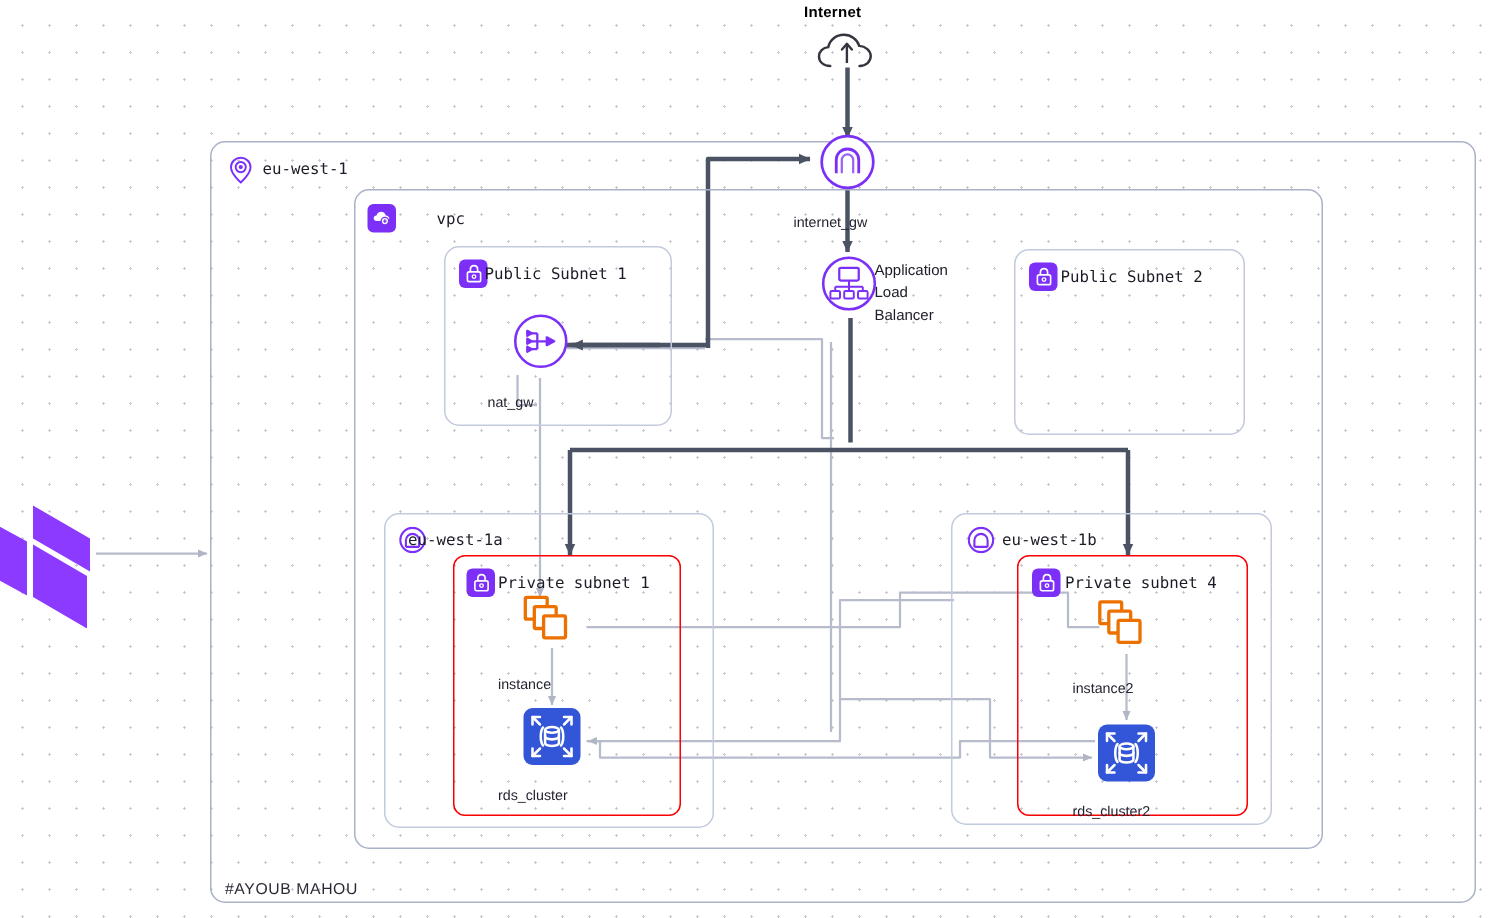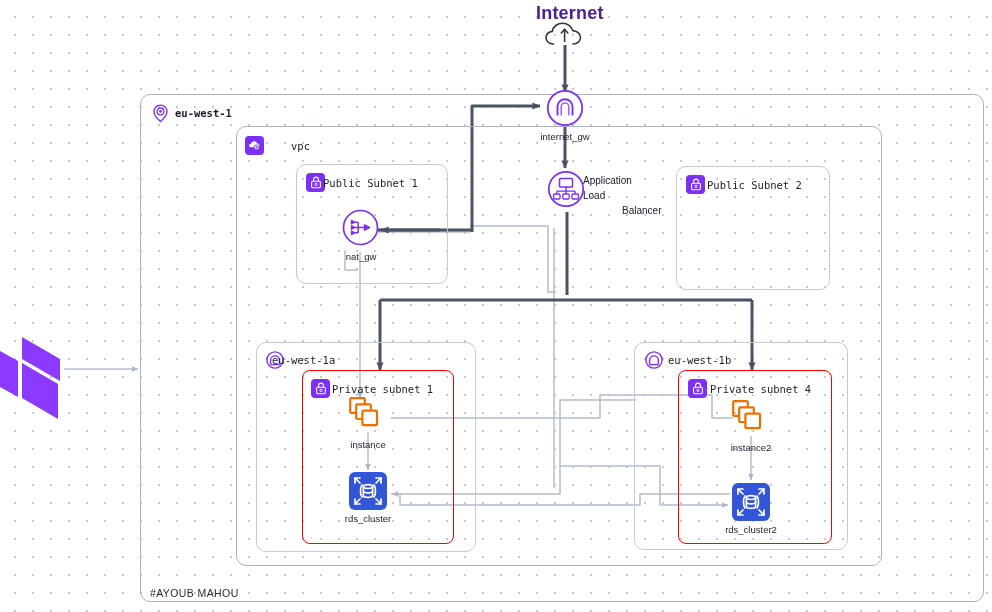--- a/index.html
+++ b/index.html
@@ -28,35 +28,35 @@
   .box-az{border:1.3px solid #c2cade;}
   .box-private{border:1.6px solid #fb0000;border-radius:8px;}
 
   
   .lbl{position:absolute;white-space:nowrap;
        font-family:"DejaVu Sans Mono","Liberation Mono",monospace;
        font-size:10.5px;color:#1c1c28;letter-spacing:0px;}
   .lbl-sans{position:absolute;white-space:nowrap;
        font-family:"Liberation Sans",sans-serif;
        font-size:10px;color:#20202c;}
-  .node-cap{position:absolute;white-space:nowrap;text-align:center;
-       font-family:"Liberation Sans",sans-serif;font-size:9.5px;color:#242430;}
+  .node-cap{position:absolute;white-space:nowrap;text-align:left;
+       font-family:"Liberation Sans",sans-serif;font-size:9.5px;color:#242430;margin-top:12px;}
 
   
   .badge{position:absolute;width:19px;height:19px;border-radius:4px;
          background:#7b2ff7;display:flex;align-items:center;justify-content:center;}
   .badge svg{display:block;}
 
   .circ-ico{position:absolute;display:flex;align-items:center;justify-content:center;}
 
   
   #internet-title{
     position:absolute;left:536px;top:3px;
     font-family:"Liberation Sans",sans-serif;
-    font-size:18px;font-weight:bold;color:#4c1d95;letter-spacing:0.2px;
+    font-size:10px;font-weight:bold;color:#000000;letter-spacing:0.2px;
   }
   #watermark{
     position:absolute;left:150px;top:587px;
     font-family:"Liberation Sans",sans-serif;font-size:10.5px;color:#2a2a36;
     letter-spacing:0.4px;
   }
   #tf-logo{position:absolute;left:0px;top:333px;width:62px;height:86px;}
 </style>
 </head>
 <body>
@@ -139,21 +139,21 @@
   <path d="M18.3,13 L21.6,9.2 L24.9,13" fill="none" stroke="#35353f" stroke-width="1.6" stroke-linecap="round" stroke-linejoin="round"></path>
 </svg>
 
 <div class="box box-region" style="left:140px;top:94px;width:842px;height:506px;"></div>
 <svg class="circ-ico" style="left:152px;top:104px;width:17px;height:19px;" viewBox="0 0 17 19">
   <path d="M8.5,1.2 C4.9,1.2 2,4.0 2,7.5 C2,12.0 8.5,17.6 8.5,17.6 C8.5,17.6 15,12.0 15,7.5
            C15,4.0 12.1,1.2 8.5,1.2 Z" fill="none" stroke="#7b2ff7" stroke-width="1.3"></path>
   <circle cx="8.5" cy="7.4" r="3.4" fill="none" stroke="#7b2ff7" stroke-width="1.3"></circle>
   <circle cx="8.5" cy="7.4" r="1.4" fill="#7b2ff7"></circle>
 </svg>
-<div class="lbl" style="left:175px;top:107px;font-weight:bold;">eu-west-1</div>
+<div class="lbl" style="left:175px;top:107px;">eu-west-1</div>
 
 <div class="box box-vpc" style="left:236px;top:126px;width:644px;height:438px;"></div>
 <div class="badge" style="left:245px;top:136px;">
   <svg width="13" height="13" viewBox="0 0 13 13">
     <path d="M3.2,8.3 C1.9,8.3 1.1,7.5 1.1,6.5 C1.1,5.5 1.9,4.7 3,4.7
              C3.3,3.2 4.6,2.2 6.1,2.2 C7.6,2.2 8.9,3.2 9.2,4.6
              C10.5,4.7 11.5,5.5 11.5,6.5 C11.5,7.6 10.6,8.3 9.4,8.3 Z" fill="#ffffff"></path>
     <circle cx="8.6" cy="8.4" r="2.5" fill="#ffffff" stroke="#7b2ff7" stroke-width="0.9"></circle>
     <path d="M8.6,7.2 L8.6,9.6 M7.5,8.4 L9.7,8.4" stroke="#7b2ff7" stroke-width="0.9"></path>
   </svg>
@@ -204,21 +204,21 @@
 <svg class="circ-ico" style="left:547px;top:170px;width:38px;height:38px;" viewBox="0 0 38 38">
   <circle cx="19" cy="19" r="17.2" fill="#ffffff" stroke="#7b2ff7" stroke-width="1.7"></circle>
   <rect x="12.5" y="8.6" width="13" height="8.4" rx="1.1" fill="none" stroke="#7b2ff7" stroke-width="1.5"></rect>
   <path d="M19,17 L19,21.2 M9.8,21.2 L28.2,21.2 M9.8,21.2 L9.8,24 M19,21.2 L19,24 M28.2,21.2 L28.2,24" fill="none" stroke="#7b2ff7" stroke-width="1.3"></path>
   <rect x="6.6" y="24" width="6.4" height="5" rx="0.9" fill="none" stroke="#7b2ff7" stroke-width="1.3"></rect>
   <rect x="15.8" y="24" width="6.4" height="5" rx="0.9" fill="none" stroke="#7b2ff7" stroke-width="1.3"></rect>
   <rect x="25" y="24" width="6.4" height="5" rx="0.9" fill="none" stroke="#7b2ff7" stroke-width="1.3"></rect>
 </svg>
 <div class="lbl-sans" style="left:583px;top:175px;">Application</div>
 <div class="lbl-sans" style="left:583px;top:190px;text-align:center;">Load</div>
-<div class="lbl-sans" style="left:583px;top:205px;margin-left:39px;">Balancer</div>
+<div class="lbl-sans" style="left:583px;top:205px;">Balancer</div>
 
 <div class="box box-az" style="left:256px;top:342px;width:218px;height:208px;"></div>
 <svg class="circ-ico" style="left:266px;top:351px;width:18px;height:18px;" viewBox="0 0 18 18">
   <circle cx="9" cy="9" r="8.1" fill="none" stroke="#7b2ff7" stroke-width="1.4"></circle>
   <path d="M4.6,13.6 L4.6,9.2 C4.6,6.8 6.6,4.9 9,4.9 C11.4,4.9 13.4,6.8 13.4,9.2 L13.4,13.6" fill="none" stroke="#7b2ff7" stroke-width="1.4"></path>
   <path d="M4.6,13.6 L13.4,13.6" stroke="#7b2ff7" stroke-width="1.4"></path>
 </svg>
 <div class="lbl" style="left:272px;top:354px;">eu-west-1a</div>
 
 <div class="box box-private" style="left:302px;top:370px;width:150px;height:172px;"></div>

